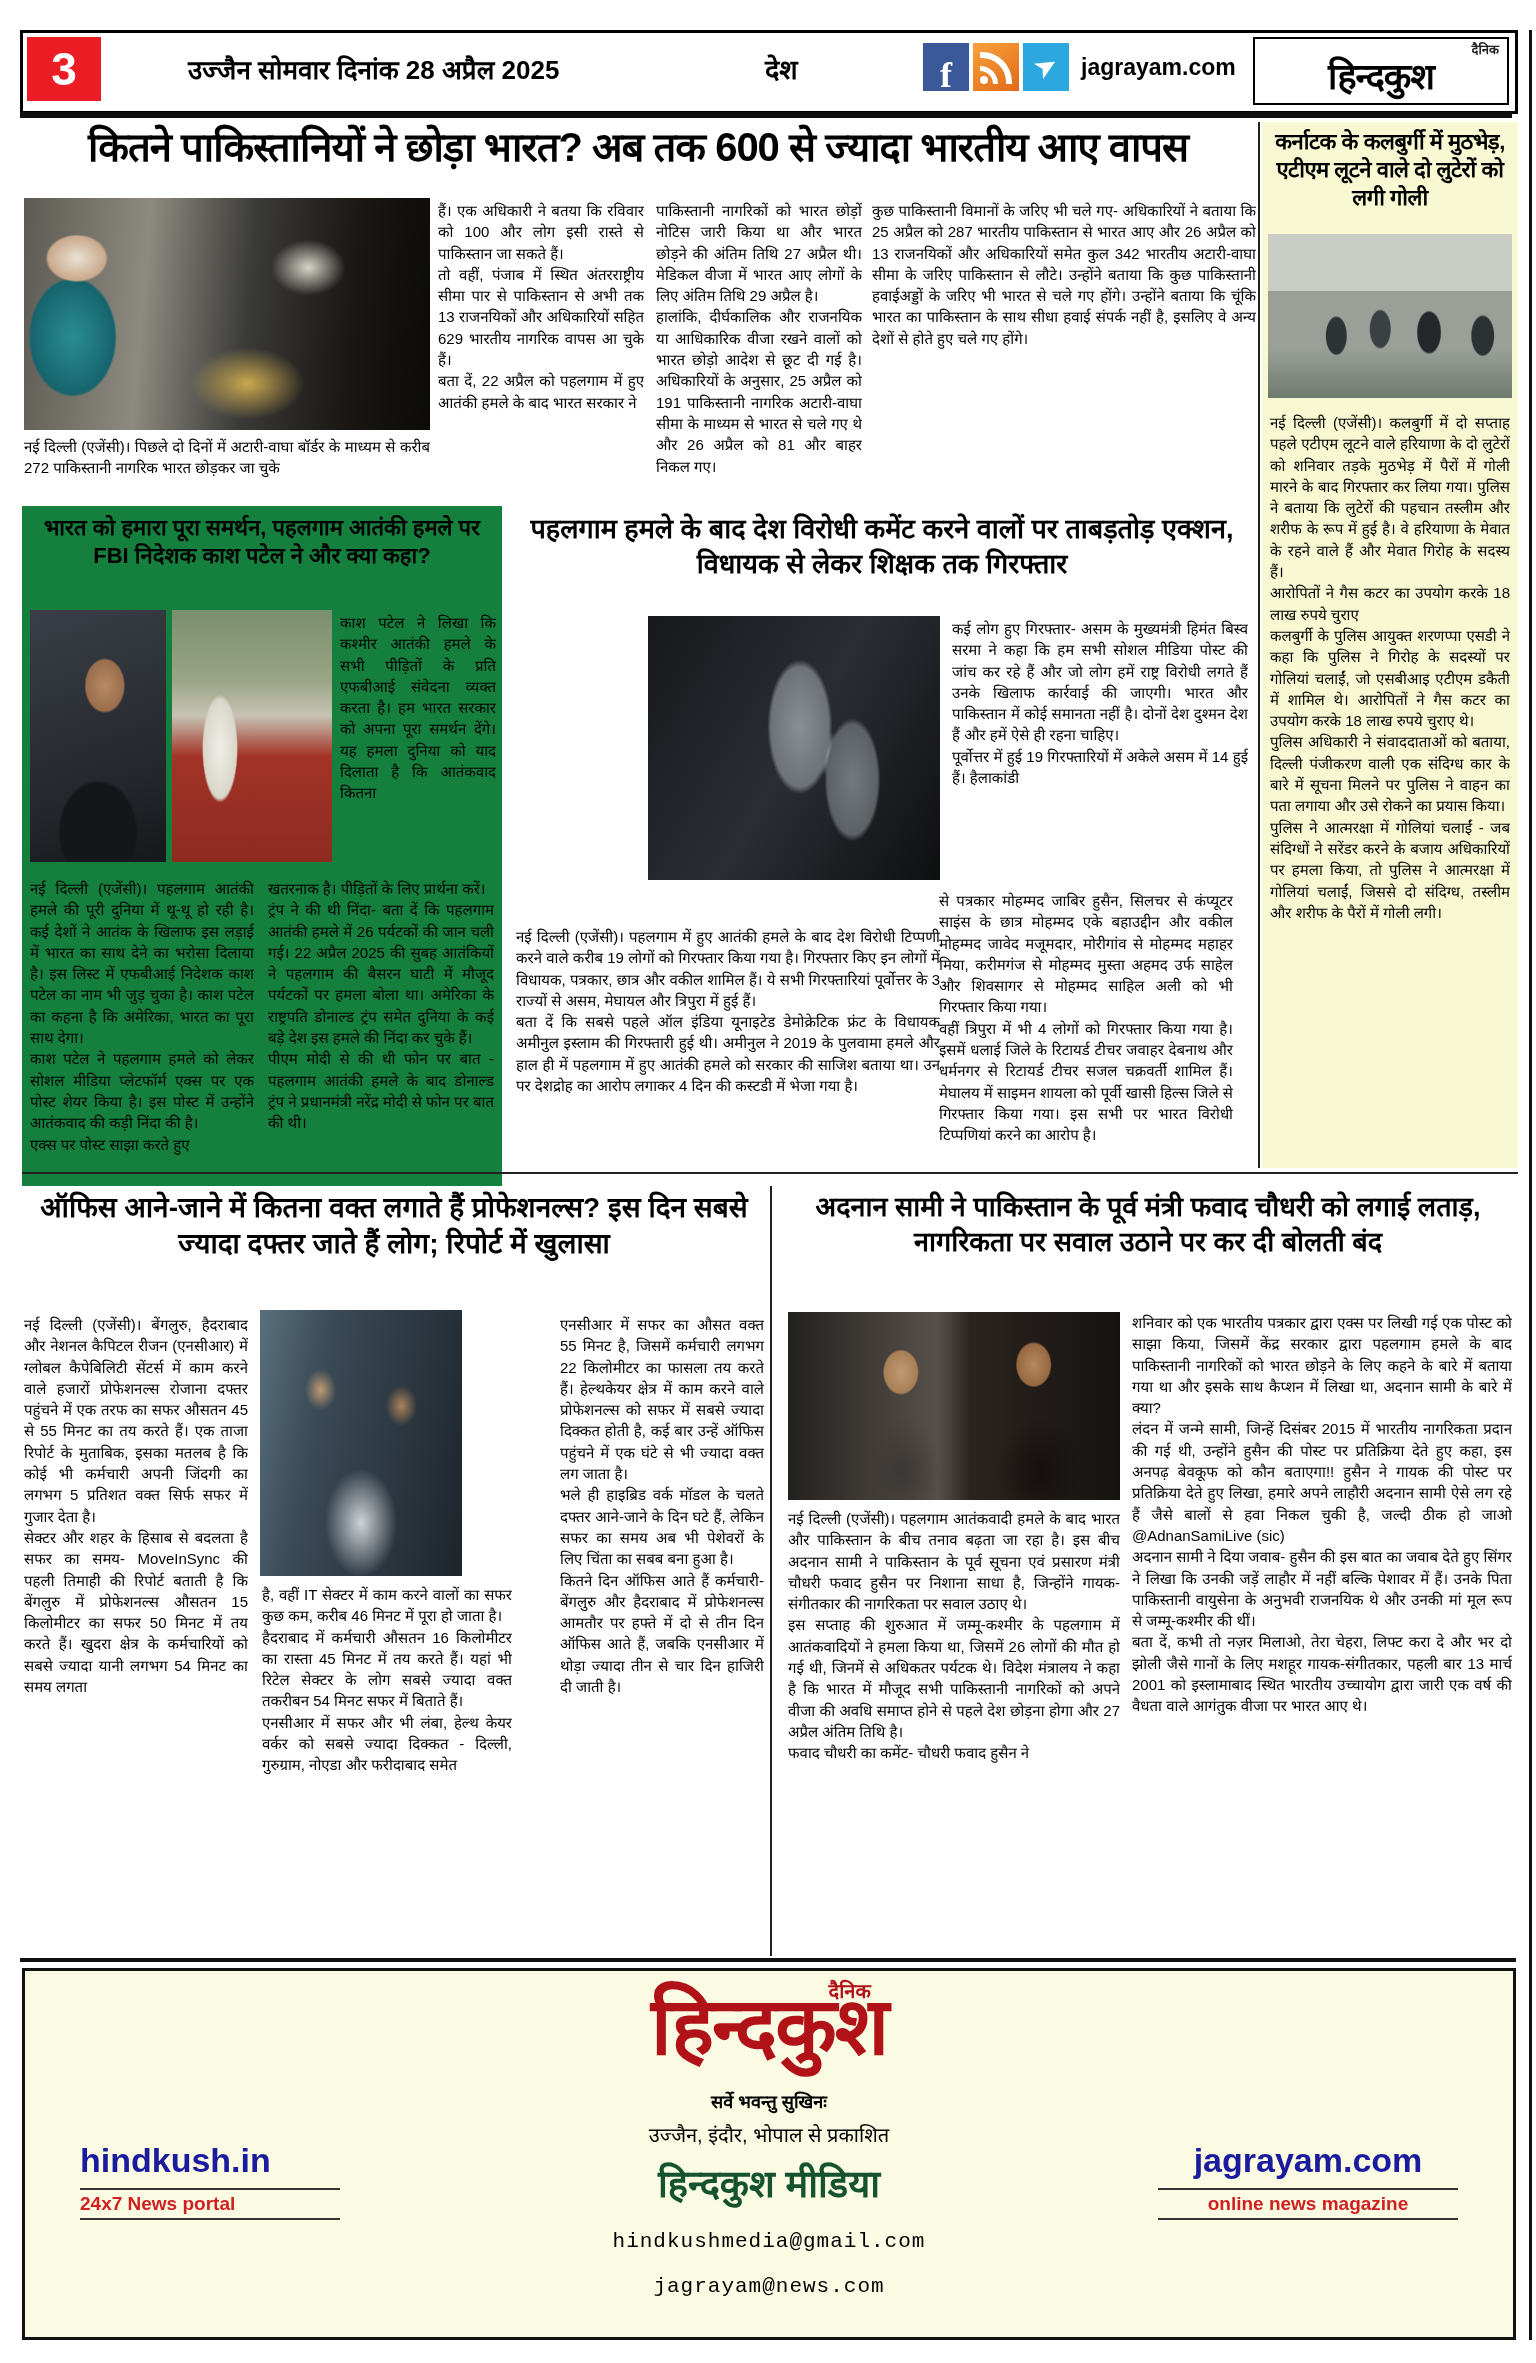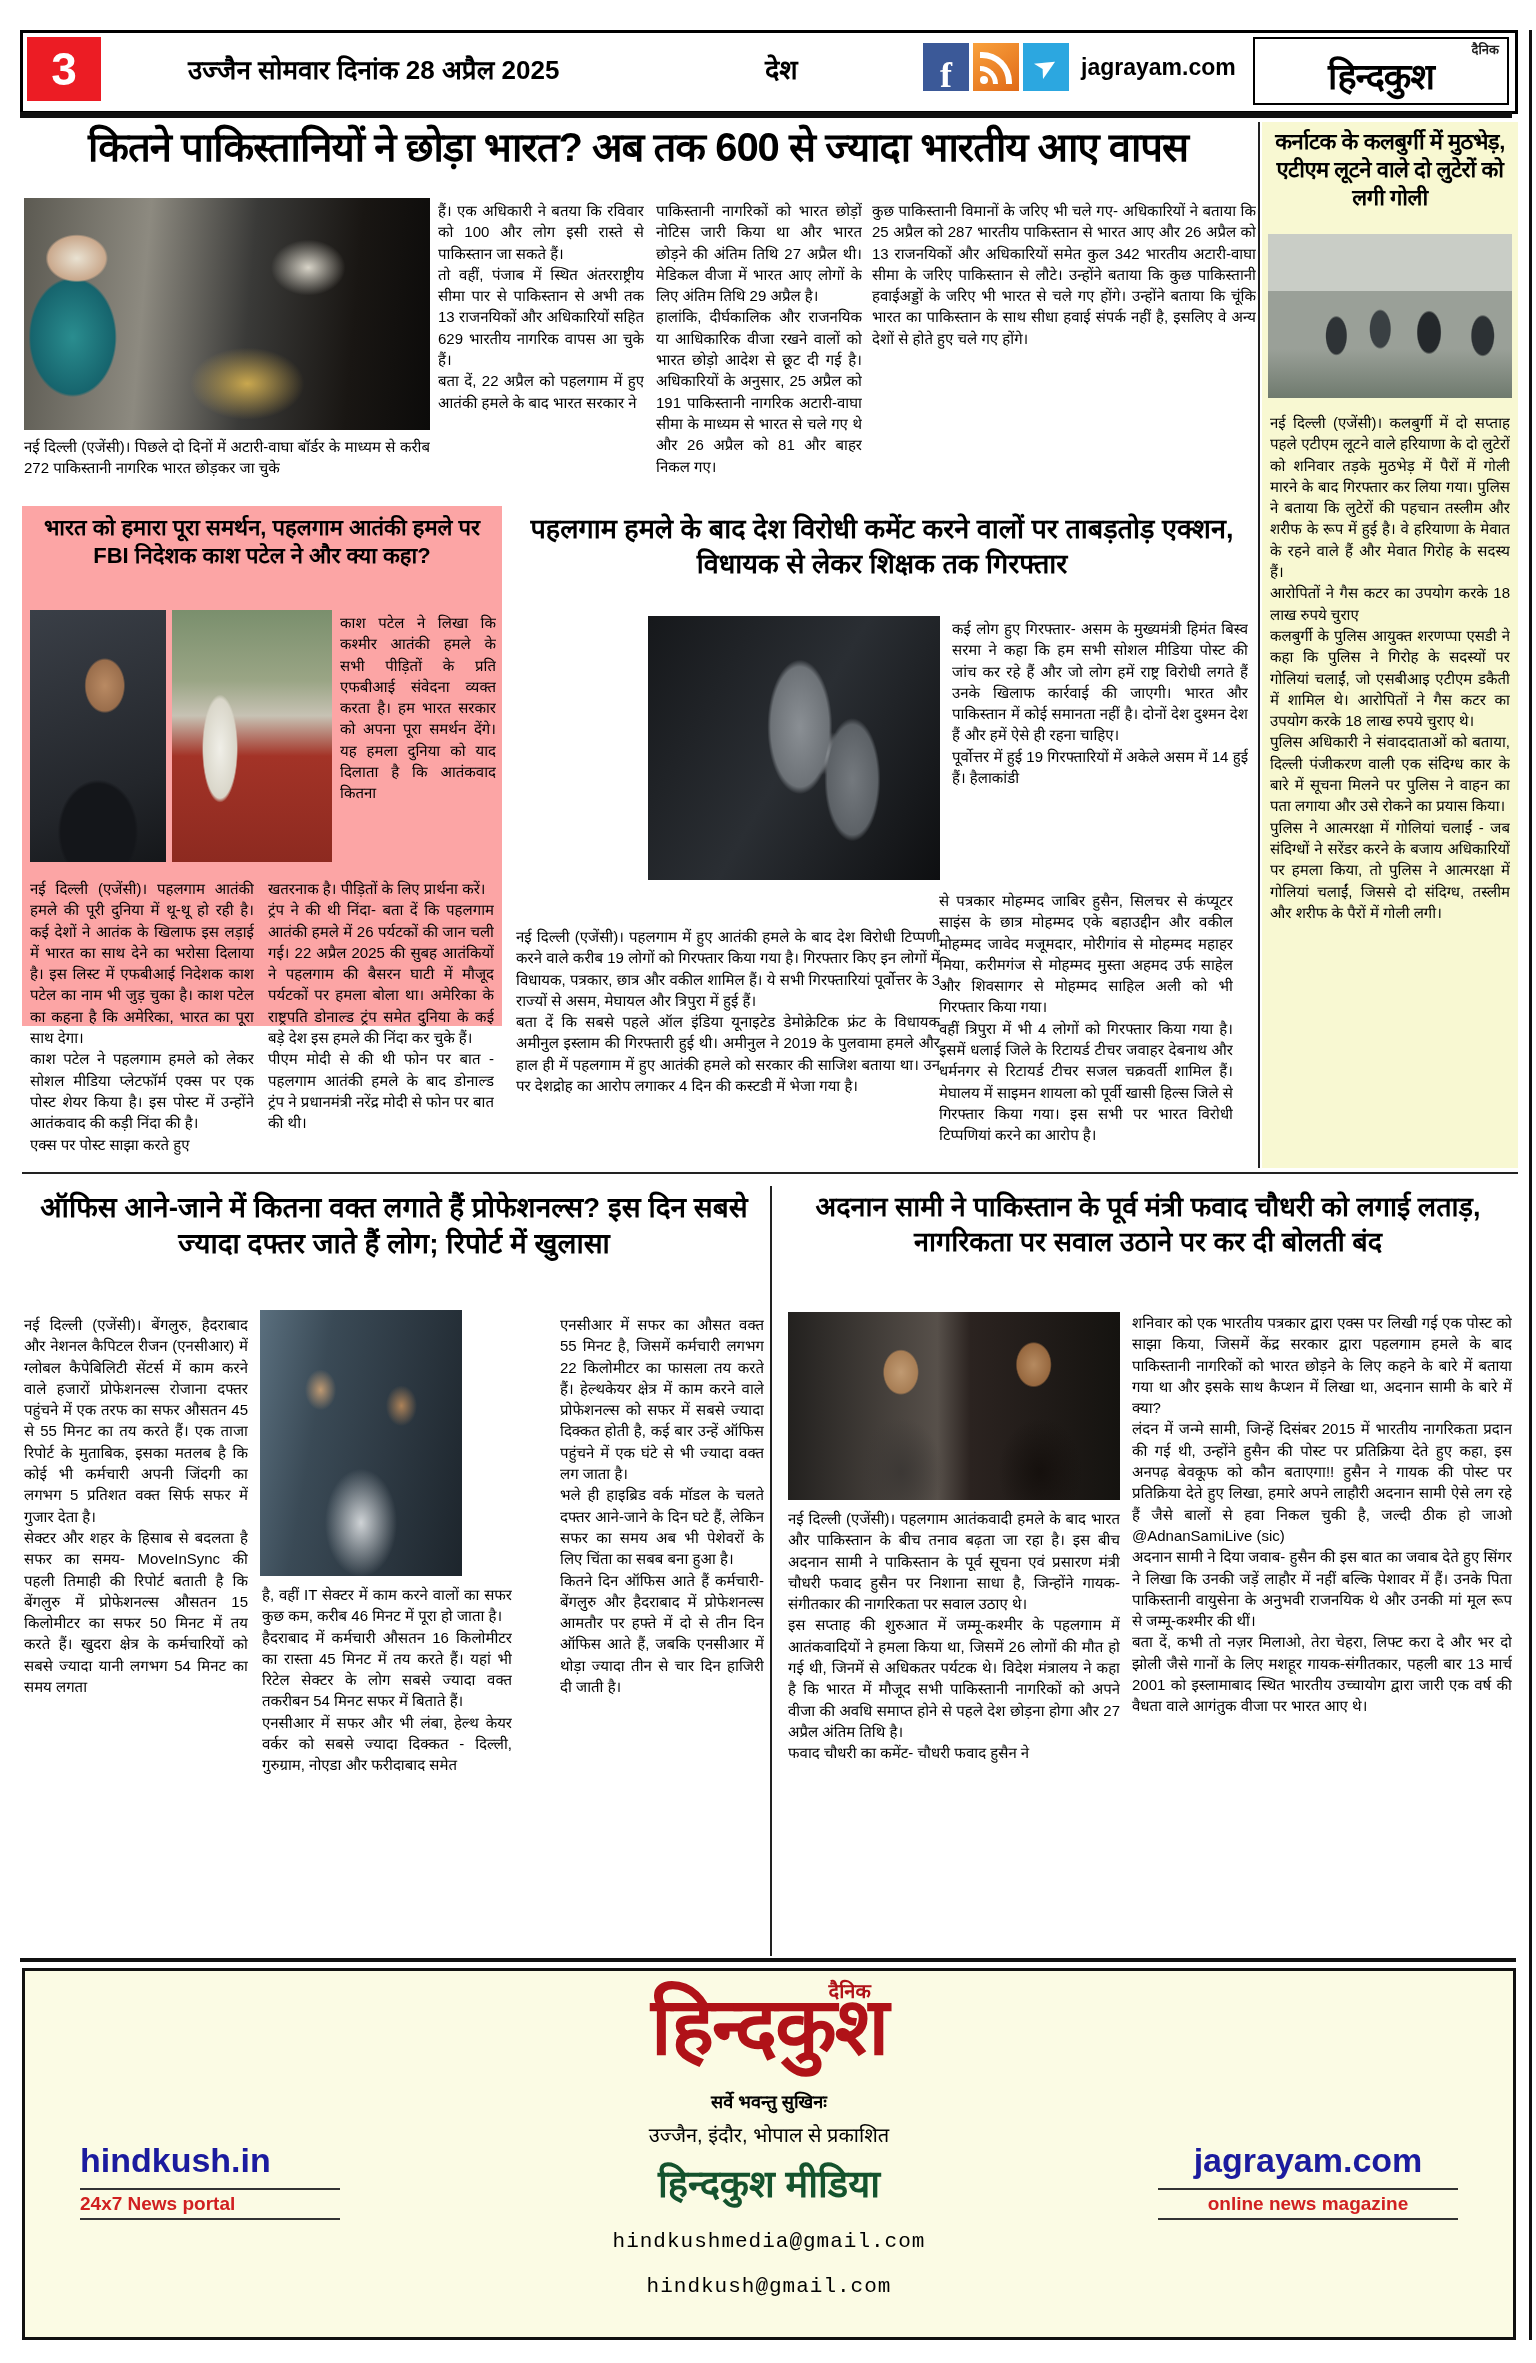--- a/index.html
+++ b/index.html
@@ -54,21 +54,21 @@
      background:
        radial-gradient(ellipse 22px 40px at 28% 62%,#2e3336 0%,#2e3336 45%,rgba(0,0,0,0) 50%),
        radial-gradient(ellipse 22px 40px at 46% 58%,#3a4043 0%,#3a4043 45%,rgba(0,0,0,0) 50%),
        radial-gradient(ellipse 25px 44px at 66% 60%,#24282b 0%,#24282b 45%,rgba(0,0,0,0) 50%),
        radial-gradient(ellipse 24px 42px at 88% 62%,#2c3134 0%,#2c3134 45%,rgba(0,0,0,0) 50%),
        linear-gradient(#c9cdc6 0%,#c9cdc6 35%,#9aa098 35%,#9aa098 70%,#6f7a6e 100%);}
   .y-body{position:absolute;left:8px;top:290px;width:240px;height:748px;}
   .rule-v1{left:1258px;top:122px;width:2px;height:1046px;background:#222;}
 
   
-  .panel-peach{left:22px;top:506px;width:480px;height:520px;background:#fca5a5;}
+  .panel-peach{left:22px;top:506px;width:480px;height:692px;background:#15803d;}
   .fbi-headline{position:absolute;left:4px;top:8px;width:472px;font-size:22px;}
   .ph-kash{position:absolute;left:8px;top:104px;width:136px;height:252px;
      background:
        radial-gradient(ellipse 34px 46px at 55% 30%,#b98a63 0%,#9a6e4c 55%,rgba(0,0,0,0) 60%),
        radial-gradient(ellipse 62px 80px at 50% 88%,#14161a 0%,#14161a 60%,rgba(0,0,0,0) 65%),
        linear-gradient(160deg,#3a3f47 0%,#23262b 70%,#15171a 100%);}
   .ph-ceremony{position:absolute;left:150px;top:104px;width:160px;height:252px;
      background:
        radial-gradient(ellipse 30px 90px at 30% 55%,#f0efe8 0%,#d9d6c9 55%,rgba(0,0,0,0) 60%),
        linear-gradient(#7a8f6d 0%,#9aa585 28%,#c7c2b4 42%,#a33327 58%,#8d2a20 100%);}
@@ -240,21 +240,21 @@
     <div class="f-logo">हिन्दकुश</div>
     <div class="f-left">
       <div class="f-site">hindkush.in</div>
       <div class="f-tag">24x7 News portal</div>
     </div>
     <div class="f-center">
       <div class="f-motto">सर्वे भवन्तु सुखिनः</div>
       <div class="f-pub">उज्जैन, इंदौर, भोपाल से प्रकाशित</div>
       <div class="f-media">हिन्दकुश मीडिया</div>
       <div class="f-mail">hindkushmedia@gmail.com</div>
-      <div class="f-mail">hindkush@gmail.com</div>
+      <div class="f-mail">jagrayam@news.com</div>
     </div>
     <div class="f-right">
       <div class="f-site">jagrayam.com</div>
       <div class="f-tag">online news magazine</div>
     </div>
   </div>
 
 </div>
 
 </body></html>

